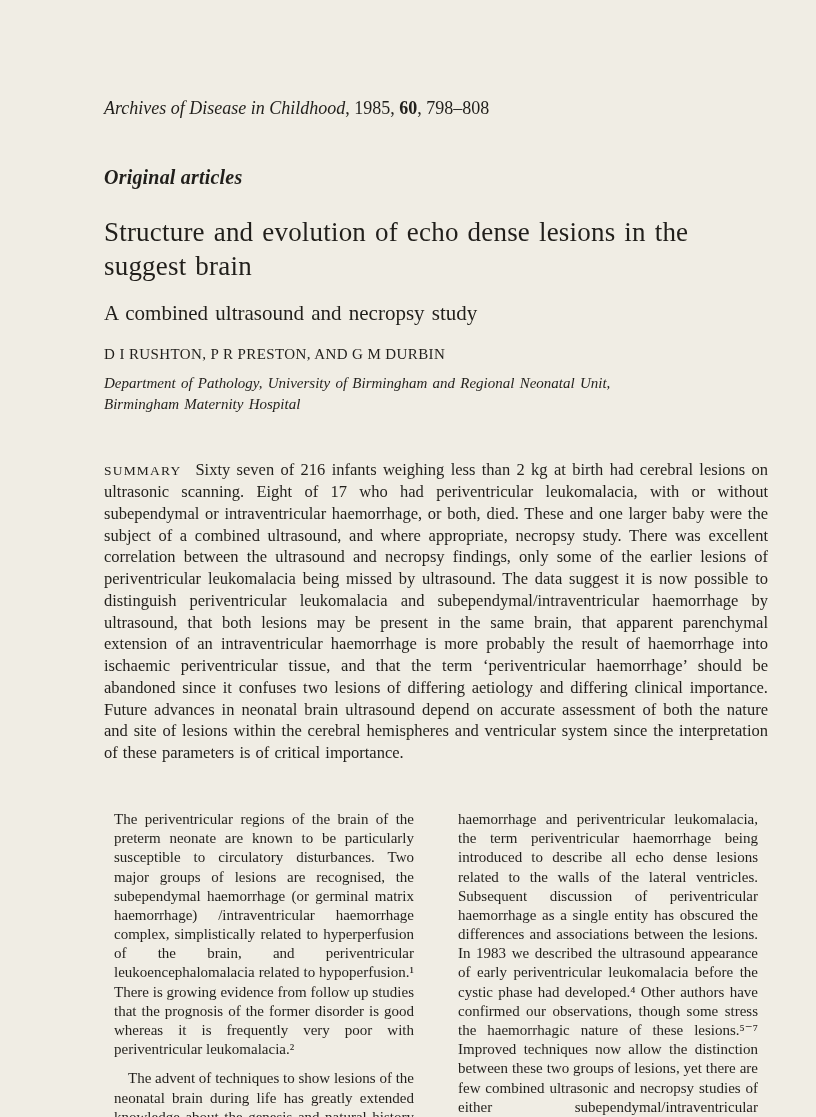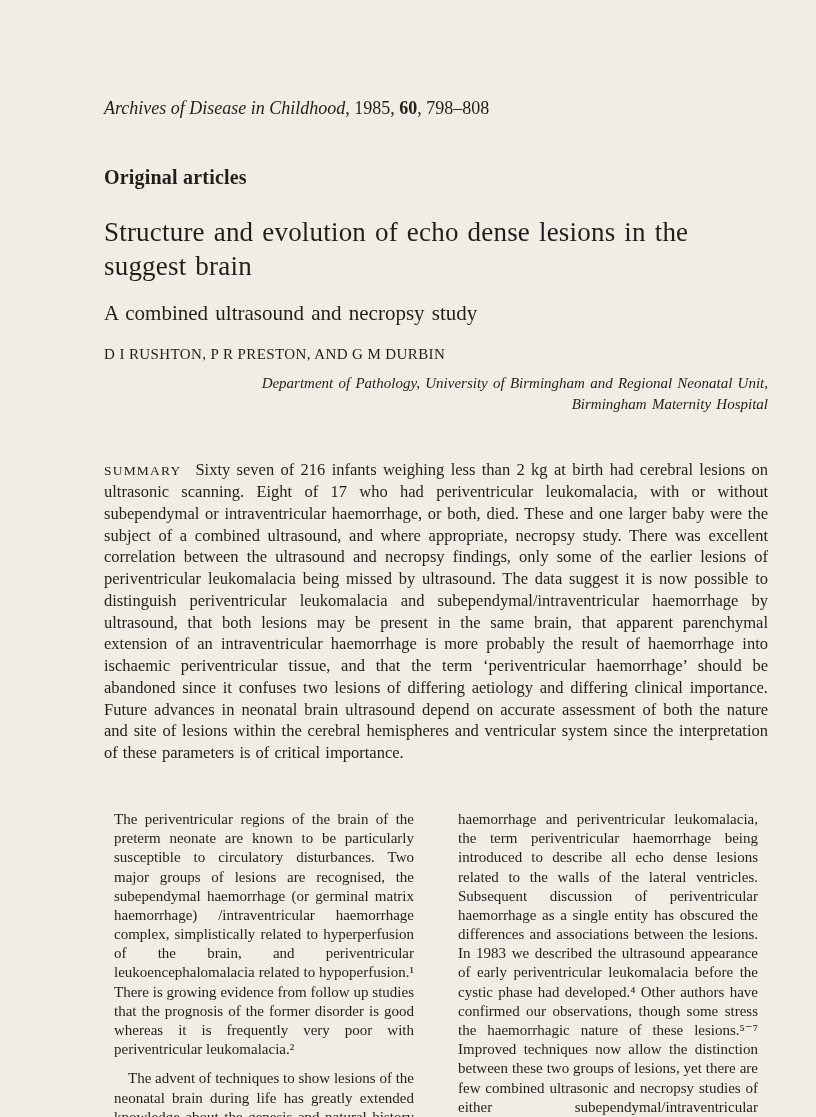--- a/index.html
+++ b/index.html
@@ -22,20 +22,21 @@
   .journal-header {
     font-size: 18px;
     line-height: 1.2;
   }
   .journal-header .jname { font-style: italic; }
   .journal-header .jvol  { font-weight: bold; }
   .section-heading {
     margin-top: 46px;
     font-size: 20px;
     font-weight: bold;
+    font-style: italic;
     letter-spacing: 0.2px;
   }
   .article-title {
     margin-top: 26px;
     font-size: 27px;
     line-height: 1.27;
     font-weight: normal;
     letter-spacing: 0.2px;
     word-spacing: 2px;
   }
@@ -50,21 +51,20 @@
     font-size: 15px;
     letter-spacing: 0.4px;
   }
   .affiliation {
     margin-top: 10px;
     font-size: 15px;
     font-style: italic;
     line-height: 1.4;
     white-space: pre-line;
     word-spacing: 1.5px;
-    text-align: right;
   }
   .summary-par {
     margin-top: 44px;
     font-size: 16.5px;
     line-height: 1.32;
     text-align: justify;
     word-spacing: 1px;
   }
   .summary-label {
     font-size: 13.5px;

